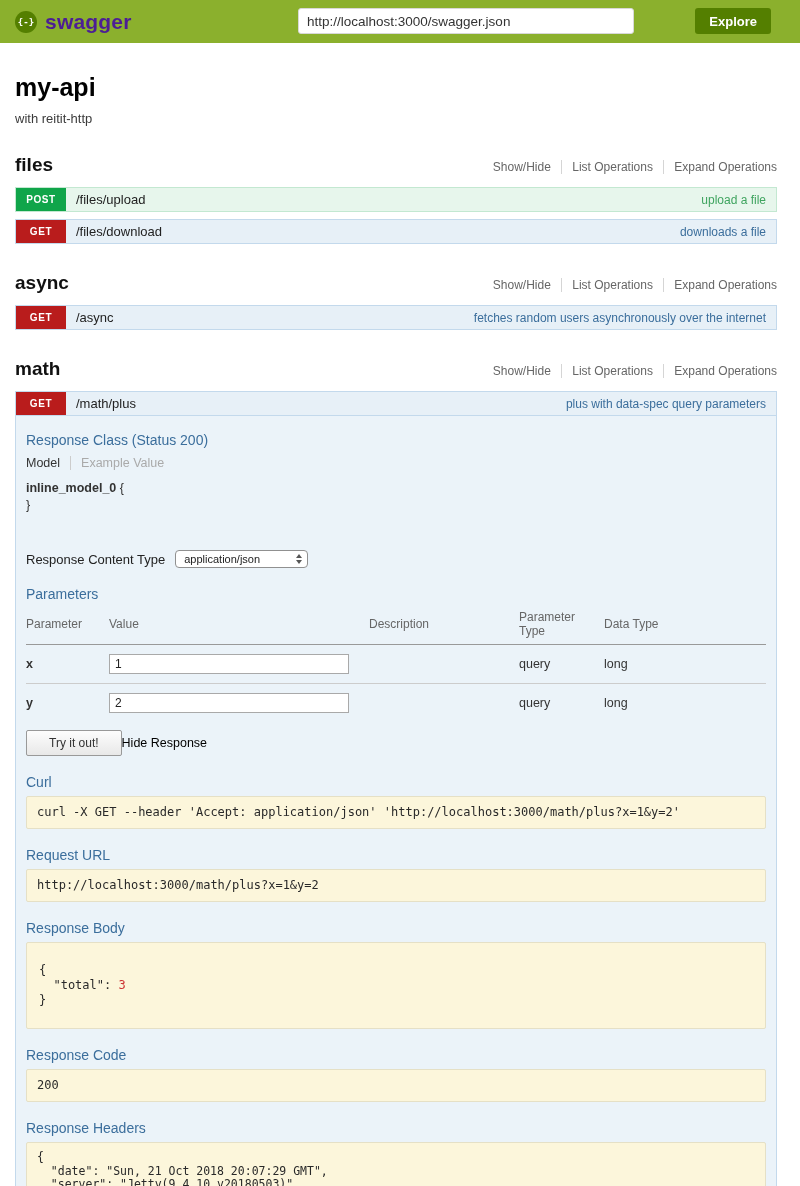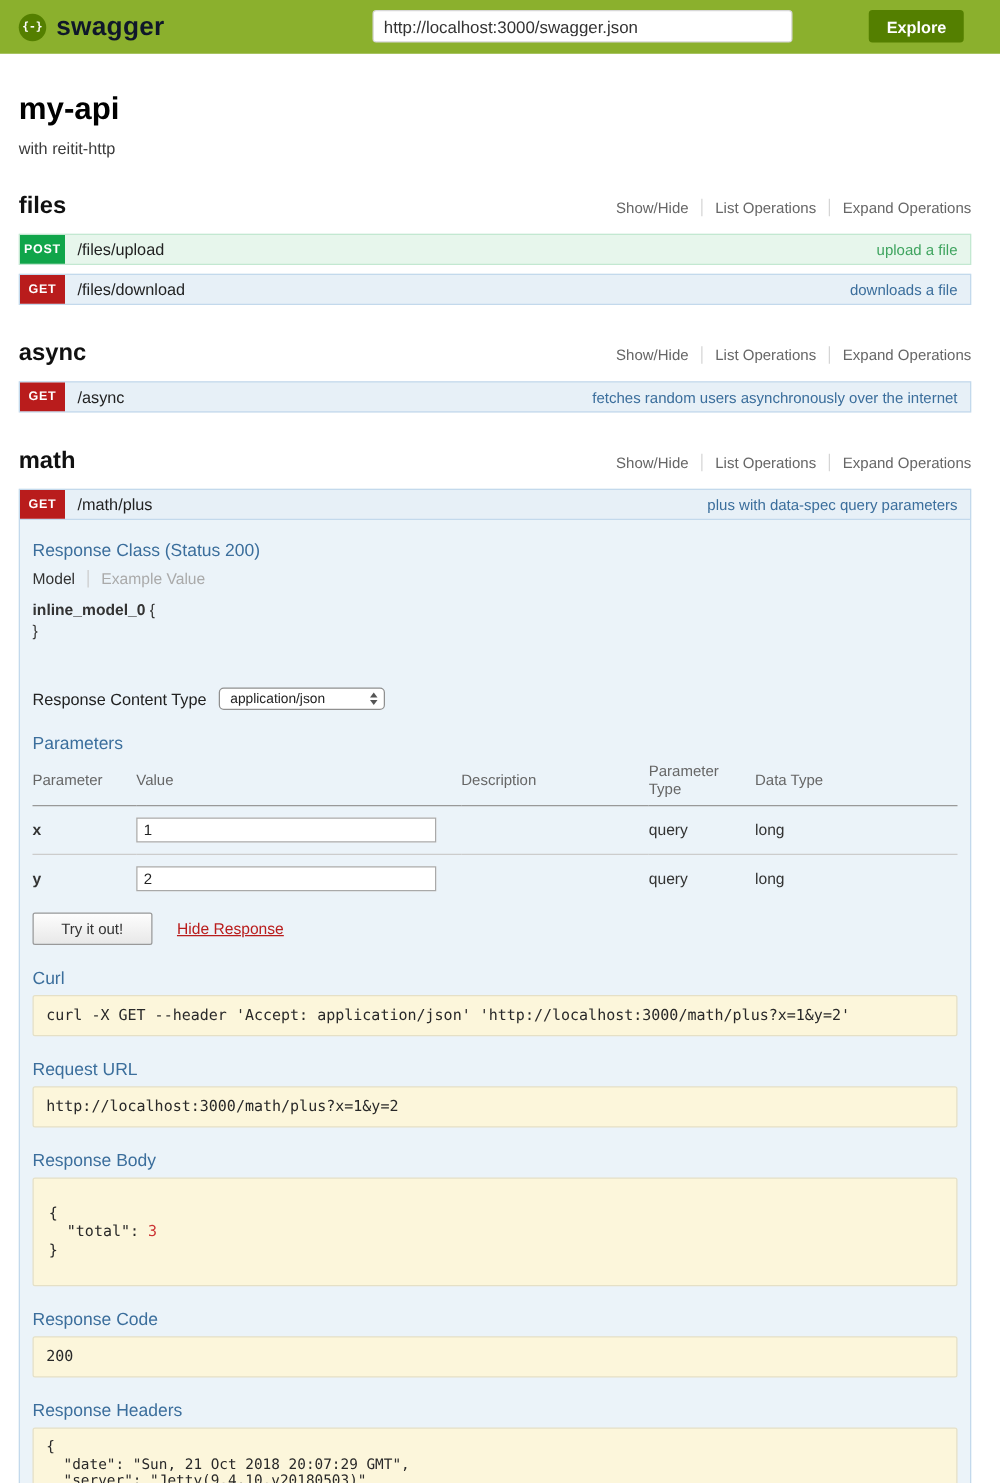--- a/index.html
+++ b/index.html
@@ -13,21 +13,21 @@
   .topbar {
     position:relative; height:43px; background:#8bb02d;
     display:flex; align-items:center; padding:0 15px;
   }
   .logo { display:flex; align-items:center; text-decoration:none; cursor:pointer; }
   .logo-circle {
     width:22px; height:22px; border-radius:50%; background:#547f00;
     color:#fff; display:flex; align-items:center; justify-content:center;
     font-family:"DejaVu Sans Mono", monospace; font-size:9px; font-weight:bold;
   }
-  .logo-text { color:#0f172a; font-size:21px; font-weight:bold; margin-left:8px; letter-spacing:0.2px; }
+  .logo-text { color:#4c1d95; font-size:21px; font-weight:bold; margin-left:8px; letter-spacing:0.2px; }
   .url-input {
     position:absolute; left:298px; top:8px; width:336px; height:26px;
     border:1px solid #d8d8d8; border-radius:3px; padding:0 8px;
     font-family:"Liberation Sans", sans-serif; font-size:13.5px; color:#333;
   }
   .explore-btn {
     position:absolute; right:29px; top:8px; height:26px; padding:0 14px;
     background:#547f00; color:#fff; border:0; border-radius:3px;
     font-family:"Liberation Sans", sans-serif; font-size:13px; font-weight:bold; cursor:pointer;
   }
@@ -40,21 +40,21 @@
   .section { margin-top:28px; }
   .section-head { display:flex; align-items:baseline; justify-content:space-between; margin-bottom:11px; }
   .section-head h2 { font-size:19px; font-weight:bold; margin:0; color:#111; }
   .section-controls { font-size:12px; color:#666; }
   .ctrl { cursor:pointer; }
   .ctrl.sep { border-left:1px solid #d5d5d5; padding-left:10px; margin-left:7px; }
 
   
   .op { display:flex; align-items:stretch; min-height:25px; margin-bottom:7px; border:1px solid; cursor:pointer; }
   .op .badge {
-    width:36px; display:flex; align-items:center; justify-content:center;
+    width:50px; display:flex; align-items:center; justify-content:center;
     color:#fff; font-size:10px; font-weight:bold; letter-spacing:0.6px;
   }
   .op .path { padding-left:10px; display:flex; align-items:center; font-size:13px; color:#222; }
   .op .summary { margin-left:auto; padding-right:10px; display:flex; align-items:center; font-size:12px; }
   .op.get  { background:#e7f0f7; border-color:#c3d9ec; }
   .op.get  .badge { background:#b91c1c; }
   .op.get  .summary { color:#3b6e9c; }
   .op.post { background:#e7f6ec; border-color:#c3e8d1; }
   .op.post .badge { background:#10a54a; }
   .op.post .summary { color:#3fa45f; }
@@ -101,21 +101,21 @@
   .param-input {
     width:240px; height:20px; border:1px solid #a9a9a9; padding:1px 5px;
     font-family:"Liberation Sans", sans-serif; font-size:12px; color:#222;
   }
 
   .try-row { margin-top:8px; display:flex; align-items:center; }
   .try-btn {
     background:linear-gradient(#fdfdfd,#e8e8e8); border:1px solid #999; border-radius:2px;
     padding:5px 22px; font-family:"Liberation Sans", sans-serif; font-size:12px; color:#333; cursor:pointer;
   }
-  .hide-response { color:#b91c1c; text-decoration:underline; font-size:12.5px; margin-left:20px; cursor:pointer; }
+  .hide-response { color:#000000; font-size:12.5px; margin-left:0; cursor:pointer; }
 
   .codebox {
     background:#fcf6db; border:1px solid #e5e0c6; border-radius:2px;
     padding:8px 10px; margin:6px 0 0;
     font-family:"DejaVu Sans Mono", monospace; font-size:12px; color:#292929;
     white-space:pre; overflow-x:auto; line-height:15px;
   }
   .codebox .num { color:#cc3333; }
   .body-box { padding:20px 12px; }
   .headers-box { line-height:13.5px; font-size:11.5px; }

